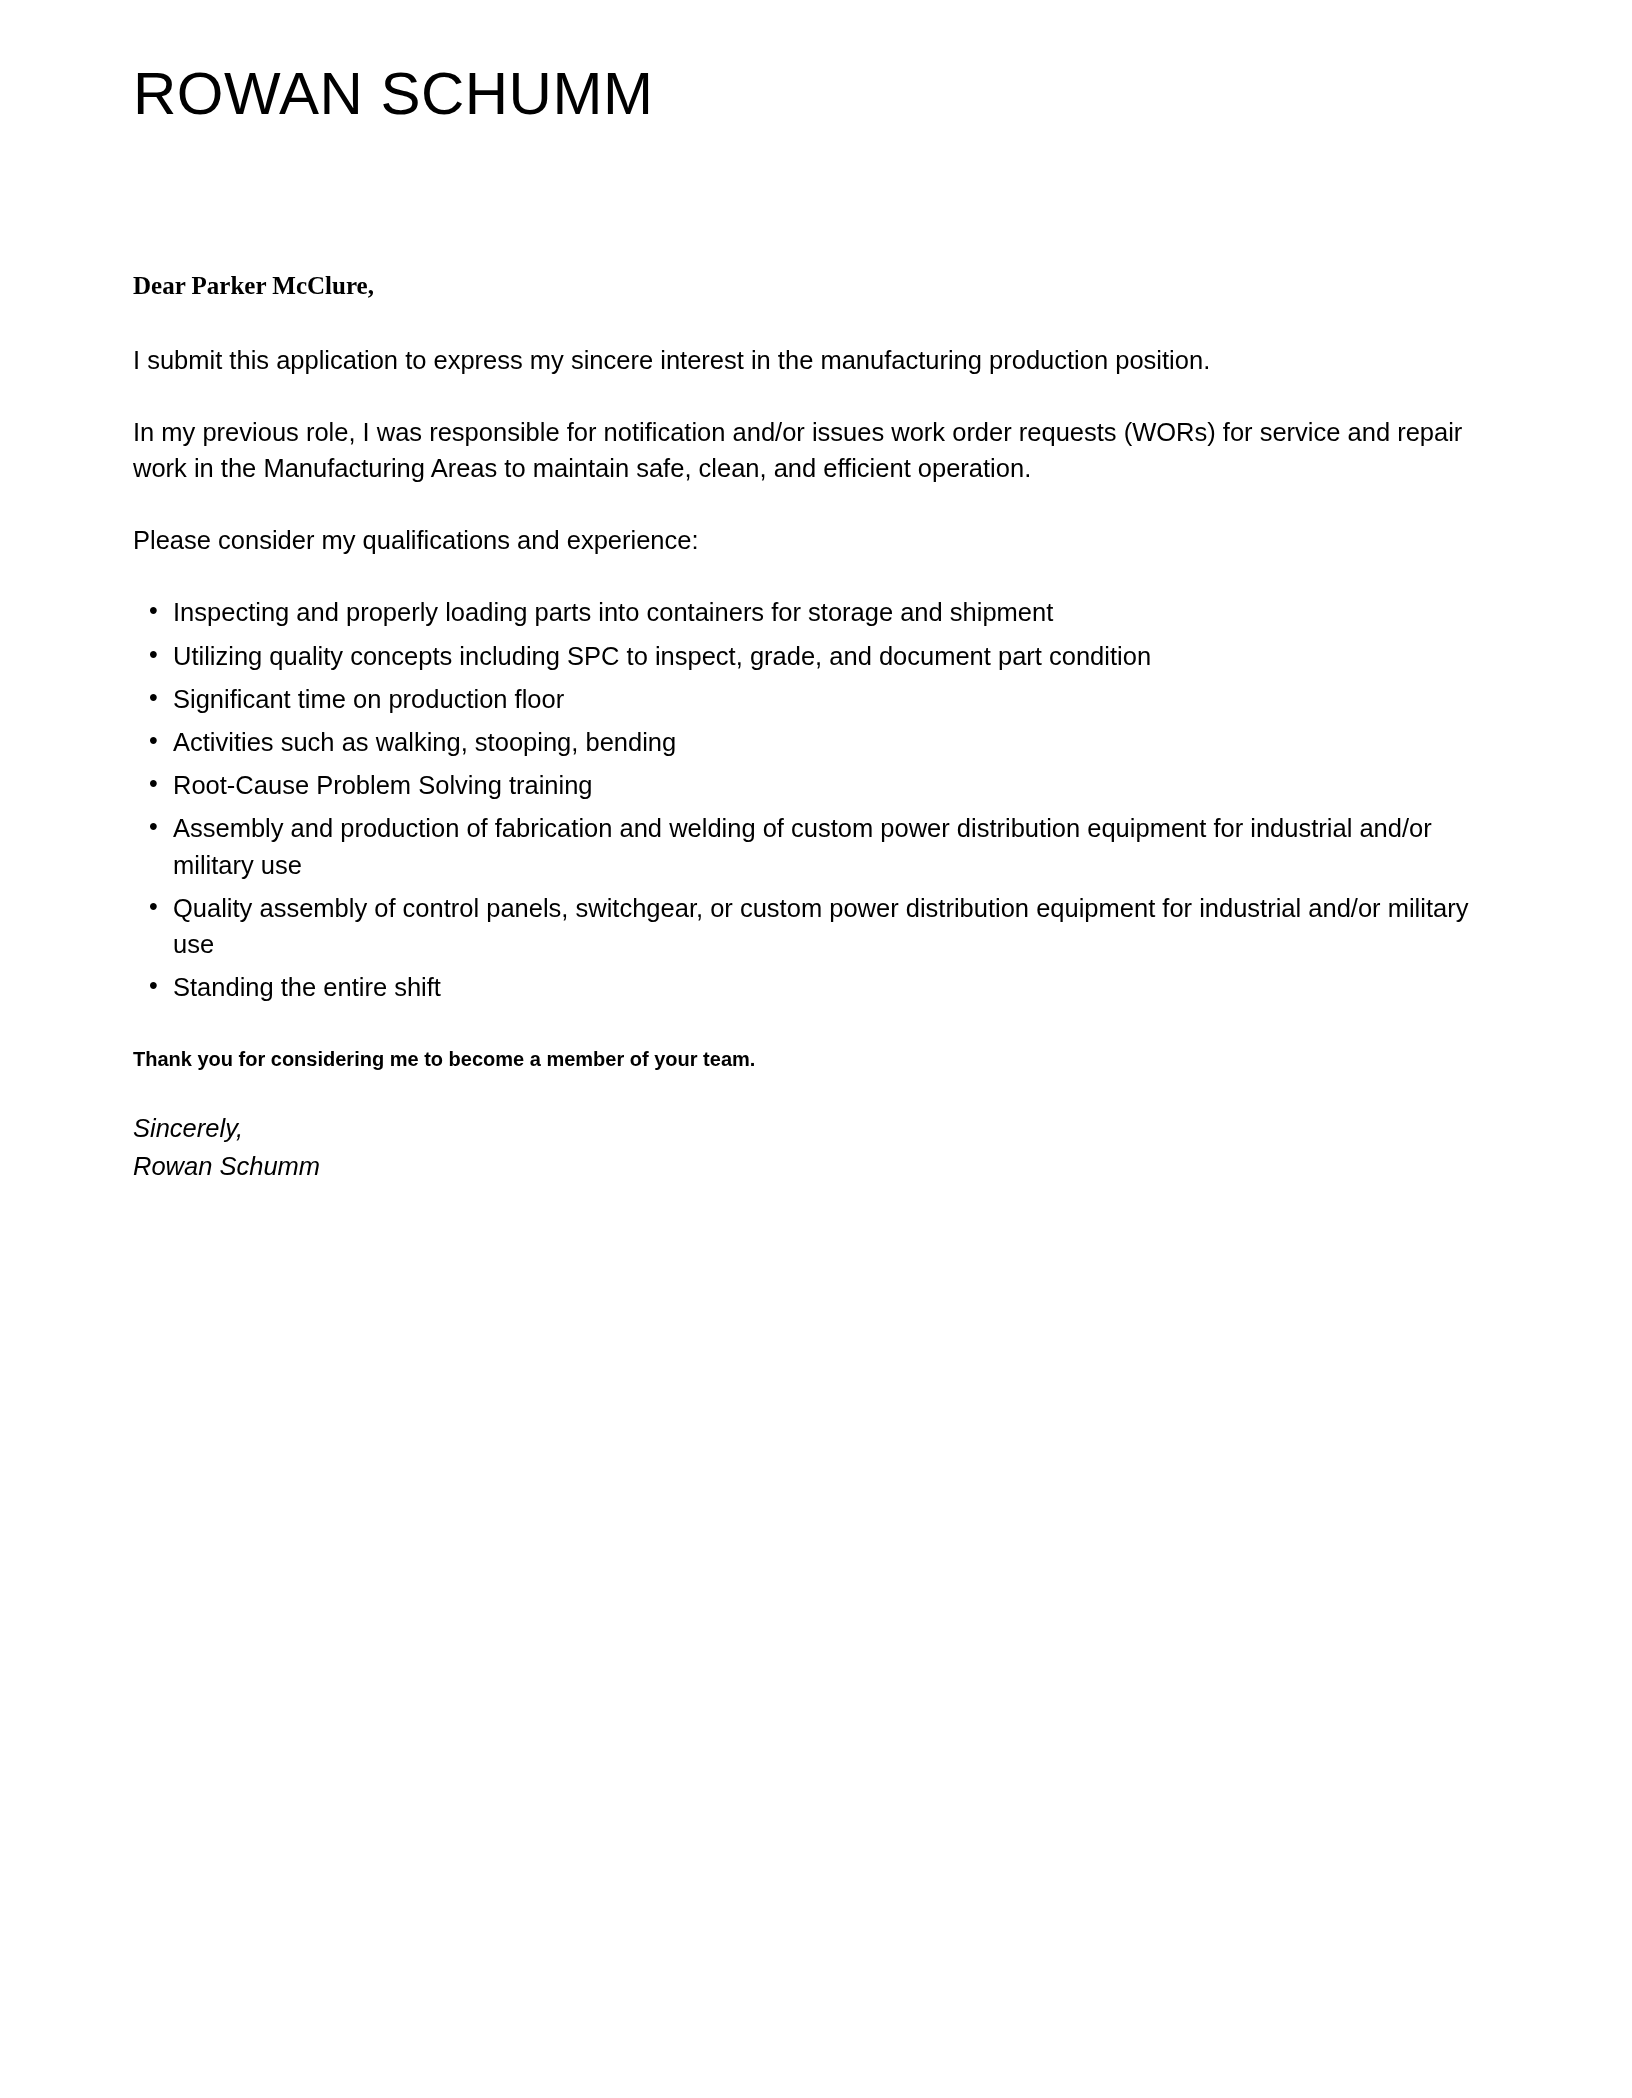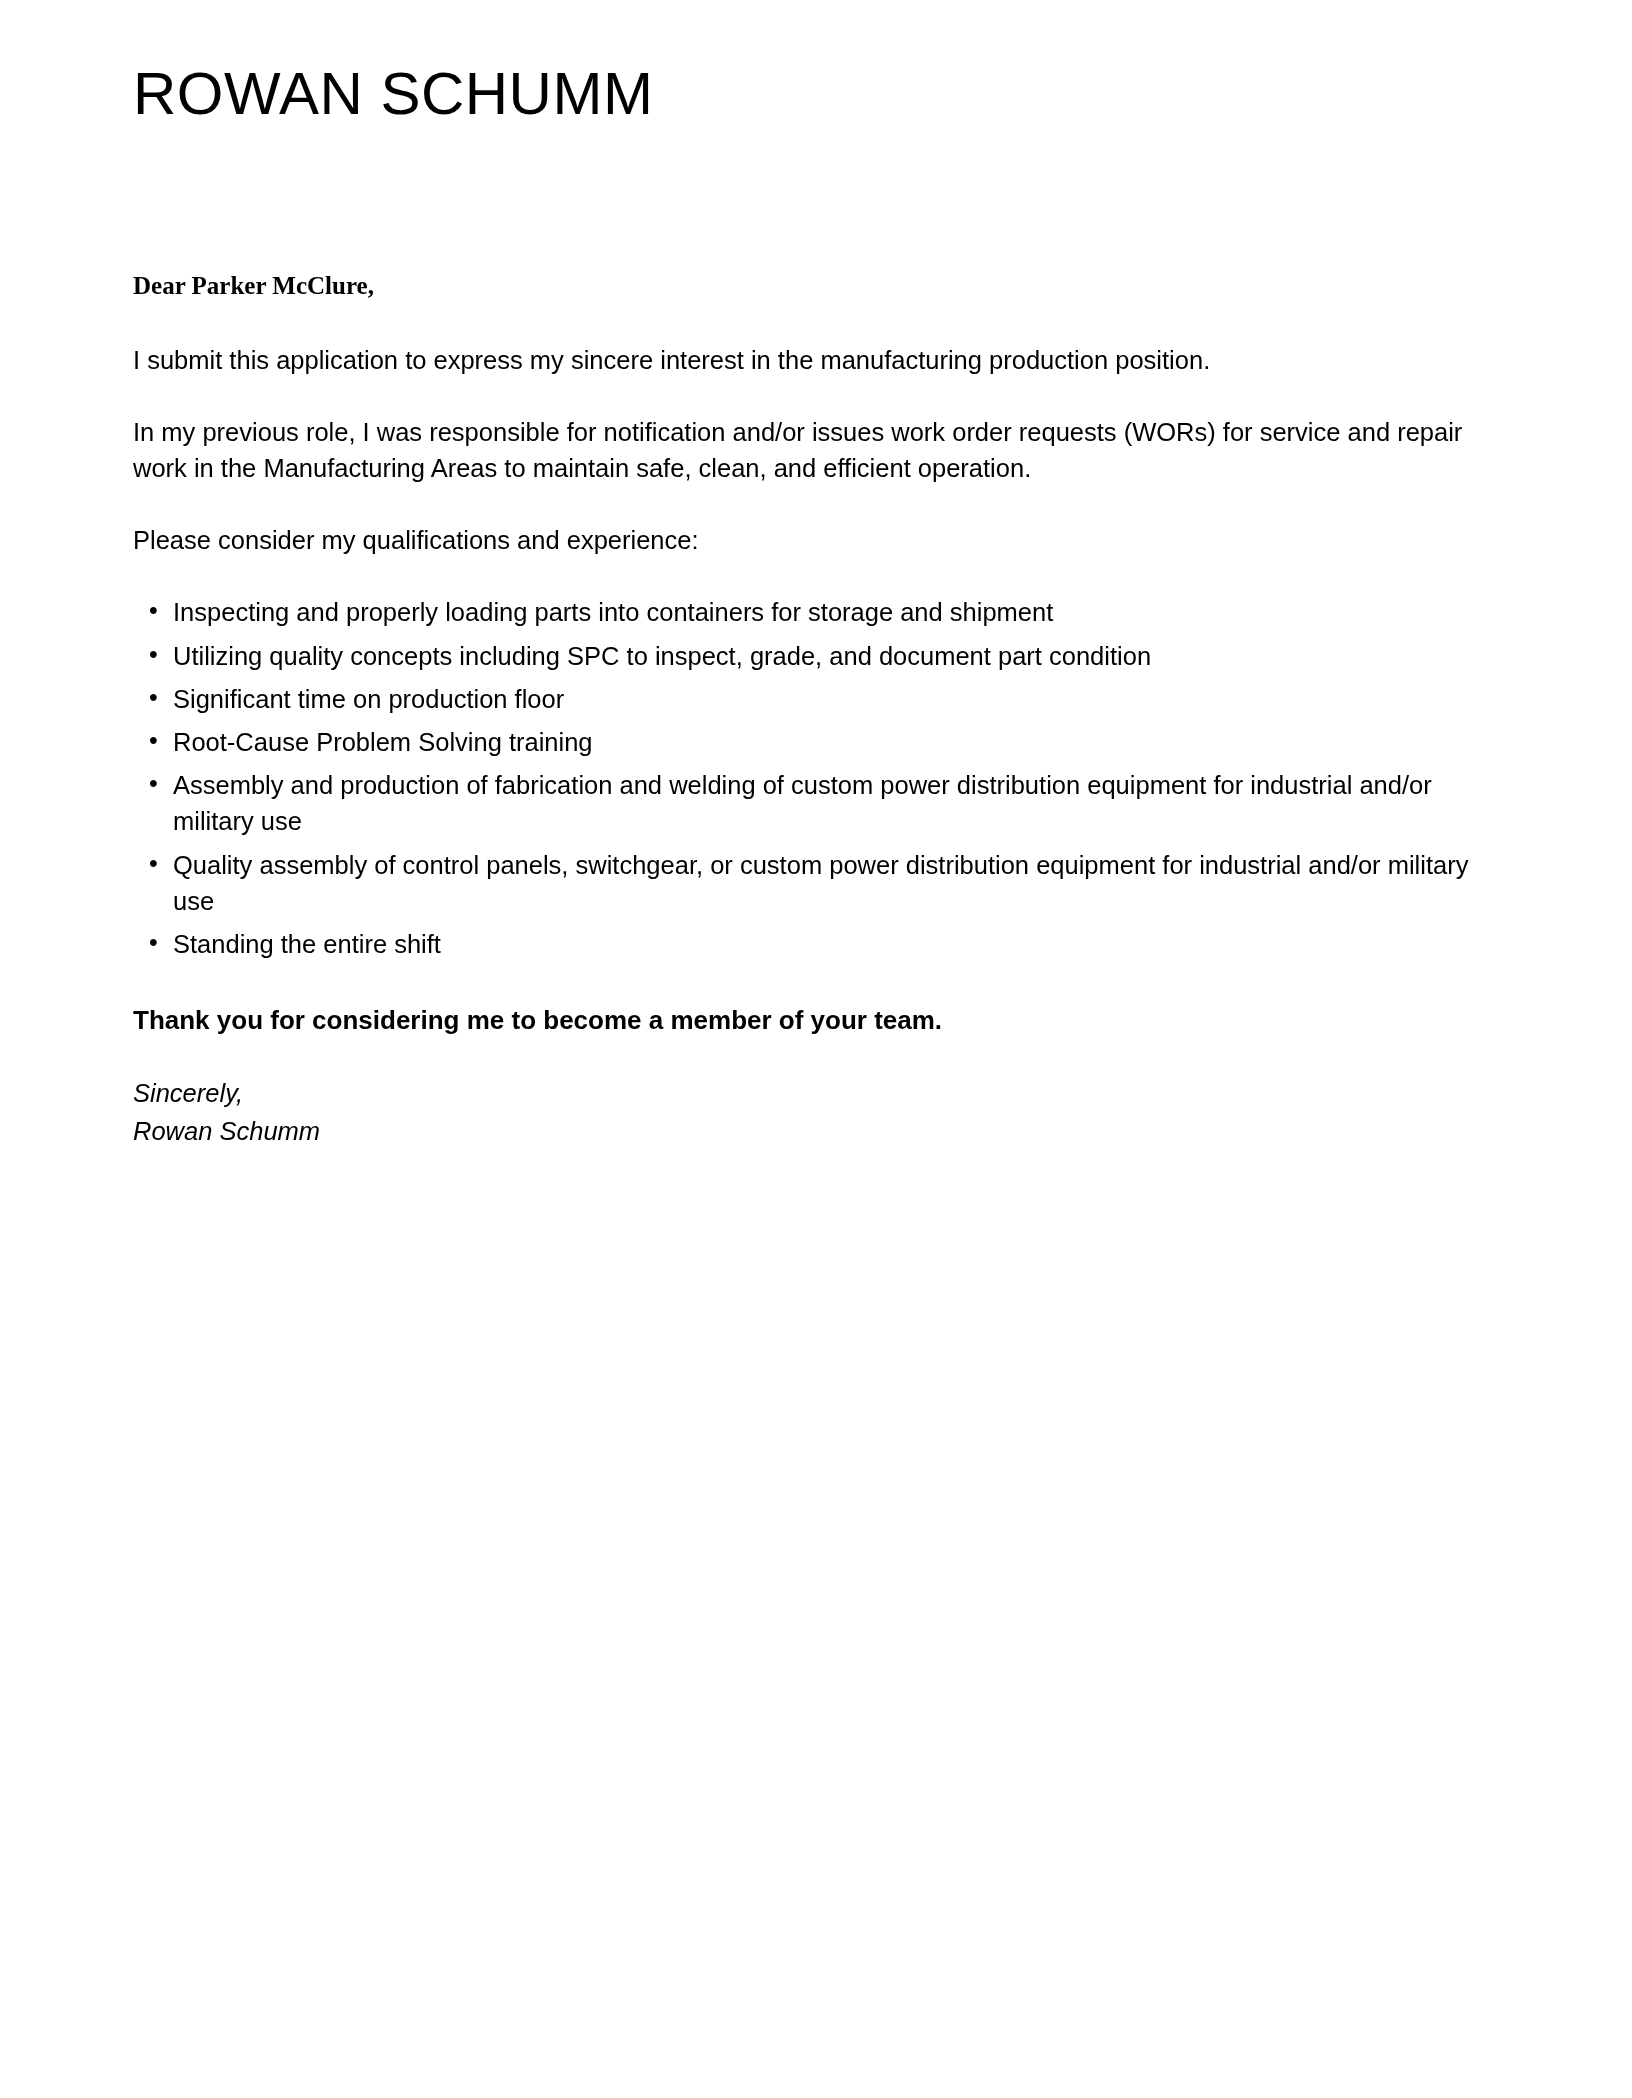--- a/index.html
+++ b/index.html
@@ -85,21 +85,21 @@
     content: "\2022";
     position: absolute;
     left: 16px;
     top: -1px;
     font-size: 25px;
     line-height: inherit;
   }
 
   .closing-bold {
     font-weight: bold;
-    font-size: 26px;
+    font-size: 20px;
     margin: 0 0 36px 0;
   }
 
   .signature {
     margin: 0;
     font-style: italic;
   }
   .signature-line {
     display: block;
     margin-bottom: 2px;
@@ -122,20 +122,21 @@
     <p class="para">I submit this application to express my sincere interest in the manufacturing production position.</p>
 
     <p class="para">In my previous role, I was responsible for notification and/or issues work order requests (WORs) for service and repair work in the Manufacturing Areas to maintain safe, clean, and efficient operation.</p>
 
     <p class="para">Please consider my qualifications and experience:</p>
 
     <ul class="bullets">
       <li>Inspecting and properly loading parts into containers for storage and shipment</li>
       <li>Utilizing quality concepts including SPC to inspect, grade, and document part condition</li>
       <li>Significant time on production floor</li>
+      <li>Activities such as walking, stooping, bending</li>
       <li>Root-Cause Problem Solving training</li>
       <li>Assembly and production of fabrication and welding of custom power distribution equipment for industrial and/or military use</li>
       <li>Quality assembly of control panels, switchgear, or custom power distribution equipment for industrial and/or military use</li>
       <li>Standing the entire shift</li>
     </ul>
 
     <p class="closing-bold">Thank you for considering me to become a member of your team.</p>
 
     <div class="signature">
       <span class="signature-line">Sincerely,</span>

